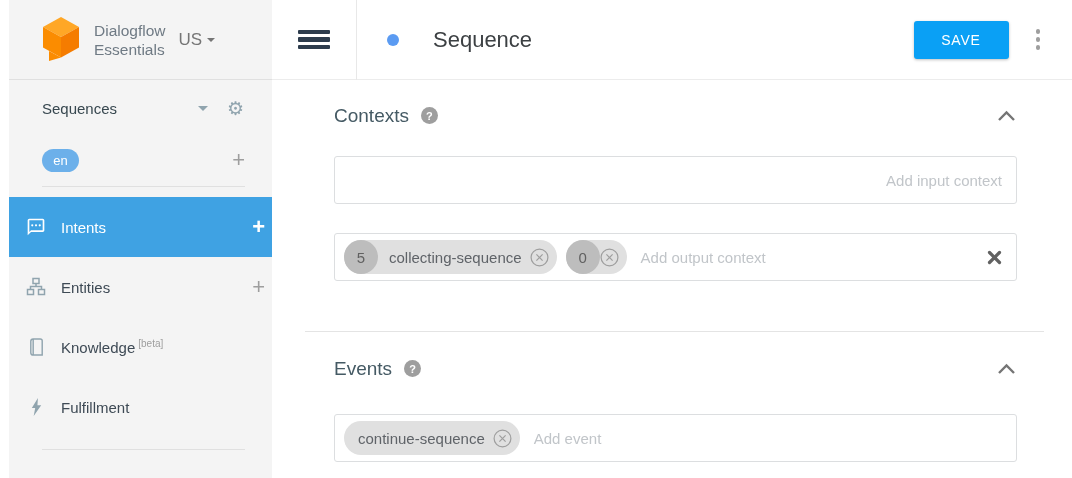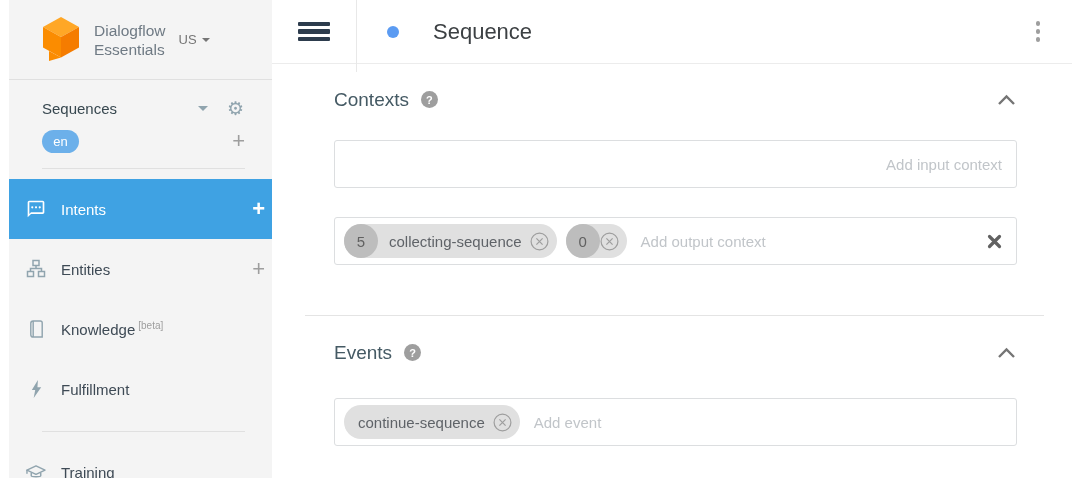--- a/index.html
+++ b/index.html
@@ -6,49 +6,49 @@
   html,body { width:1072px; height:478px; overflow:hidden; background:#fff;
     font-family:"Liberation Sans", sans-serif; }
 
   
   .sidebar { position:absolute; left:9px; top:0; width:272px; height:478px; background:#f4f4f4; }
   .sb-scrollbar { position:absolute; left:265px; top:82px; width:6px; height:396px;
     background:#8d8d8d; border-radius:3px; }
   .sb-header { height:80px; border-bottom:1px solid #e0e0e0; display:flex; align-items:center;
     padding:0 12px 0 31px; }
   .brand-text { margin-left:12px; font-size:15.5px; color:#6f7a84; line-height:19px; }
-  .region { margin-left:13px; font-size:13px; color:#757575; display:flex; align-items:center; gap:5px; cursor:pointer; }
+  .region { margin-left:13px; font-size:17px; color:#757575; display:flex; align-items:center; gap:5px; cursor:pointer; }
   .caret { width:0; height:0; border-left:4px solid transparent; border-right:4px solid transparent;
     border-top:4px solid #757575; }
   .caret.big { border-left-width:5px; border-right-width:5px; border-top:5px solid #90a4ae; }
 
   .agent-row { display:flex; align-items:center; padding:0 37px 0 33px; margin-top:17px; height:22px; }
   .agent-name { font-size:15px; color:#37474f; }
   .agent-row .caret { margin-left:auto; }
   .gear { margin-left:19px; font-family:"DejaVu Sans", sans-serif; font-size:19px; color:#90a4ae;
     line-height:1; cursor:pointer; }
-  .lang-row { display:flex; align-items:flex-start; padding:0 36px 0 33px; margin-top:11px; height:24px; }
+  .lang-row { display:flex; align-items:center; padding:0 36px 0 33px; margin-top:29px; height:24px; }
   .lang-badge { min-width:37px; height:23px; border-radius:12px; background:#6cb0ea; color:#fff;
     font-size:13px; display:flex; align-items:center; justify-content:center; padding:0 9px; }
   .plus { margin-left:auto; font-size:22px; font-weight:400; color:#9e9e9e; line-height:1; cursor:pointer; }
   .sb-div { height:1px; background:#e0e0e0; margin:14px 36px 0 33px; }
 
   .nav { margin-top:10px; }
   .nav-item { height:60px; display:flex; align-items:center; padding:0 16px; cursor:pointer; }
   .nav-item .nicon { width:22px; display:flex; justify-content:center; margin-right:14px; }
   .nav-label { font-size:15px; color:#3e4a55; }
   .beta { font-size:10px; color:#9e9e9e; vertical-align:super; margin-left:3px; }
   .nav-item.active { background:#3fa2e3; }
   .nav-item.active .nav-label { color:#fff; }
   .nav-item.active .plus { color:#fff; font-weight:700; }
   .nav-div { height:1px; background:#e0e0e0; margin:12px 36px 10px 33px; }
 
   
   .main { position:absolute; left:272px; top:0; width:800px; height:478px; background:#fff; }
-  .m-header { height:64px; border-bottom:1px solid #ececec; display:flex; align-items:center; }
+  .m-header { height:80px; border-bottom:1px solid #ececec; display:flex; align-items:center; }
   .menu-col { width:85px; height:80px; border-right:1px solid #e8e8e8; display:flex;
     flex-direction:column; gap:3px; align-items:center; justify-content:center; cursor:pointer; }
   .bar { width:32px; height:4.5px; background:#2d3c4d; border-radius:1px; }
   .title-wrap { display:flex; align-items:center; margin-left:30px; flex:1; }
   .intent-dot { width:12px; height:12px; border-radius:50%; background:#5b9bf2; }
   .title { font-size:22px; color:#3c4043; margin-left:34px; }
   .save-btn { width:95px; height:38px; background:#0aa0f5; color:#fff; font-size:14px;
     letter-spacing:.8px; border:none; border-radius:3px; box-shadow:0 1px 3px rgba(0,0,0,.25);
     cursor:pointer; font-family:inherit; }
   .kebab { display:flex; flex-direction:column; gap:3.5px; margin:0 32px 0 27px; cursor:pointer; }
@@ -187,20 +187,21 @@
   <div class="m-header">
     <div class="menu-col">
       <span class="bar"></span>
       <span class="bar"></span>
       <span class="bar"></span>
     </div>
     <div class="title-wrap">
       <span class="intent-dot"></span>
       <span class="title">Sequence</span>
     </div>
+    <button class="save-btn">SAVE</button>
     <div class="kebab">
         <i></i>
         <i></i>
         <i></i>
       </div>
   </div>
 
   <div class="content">
 
     <div class="sec-head">

